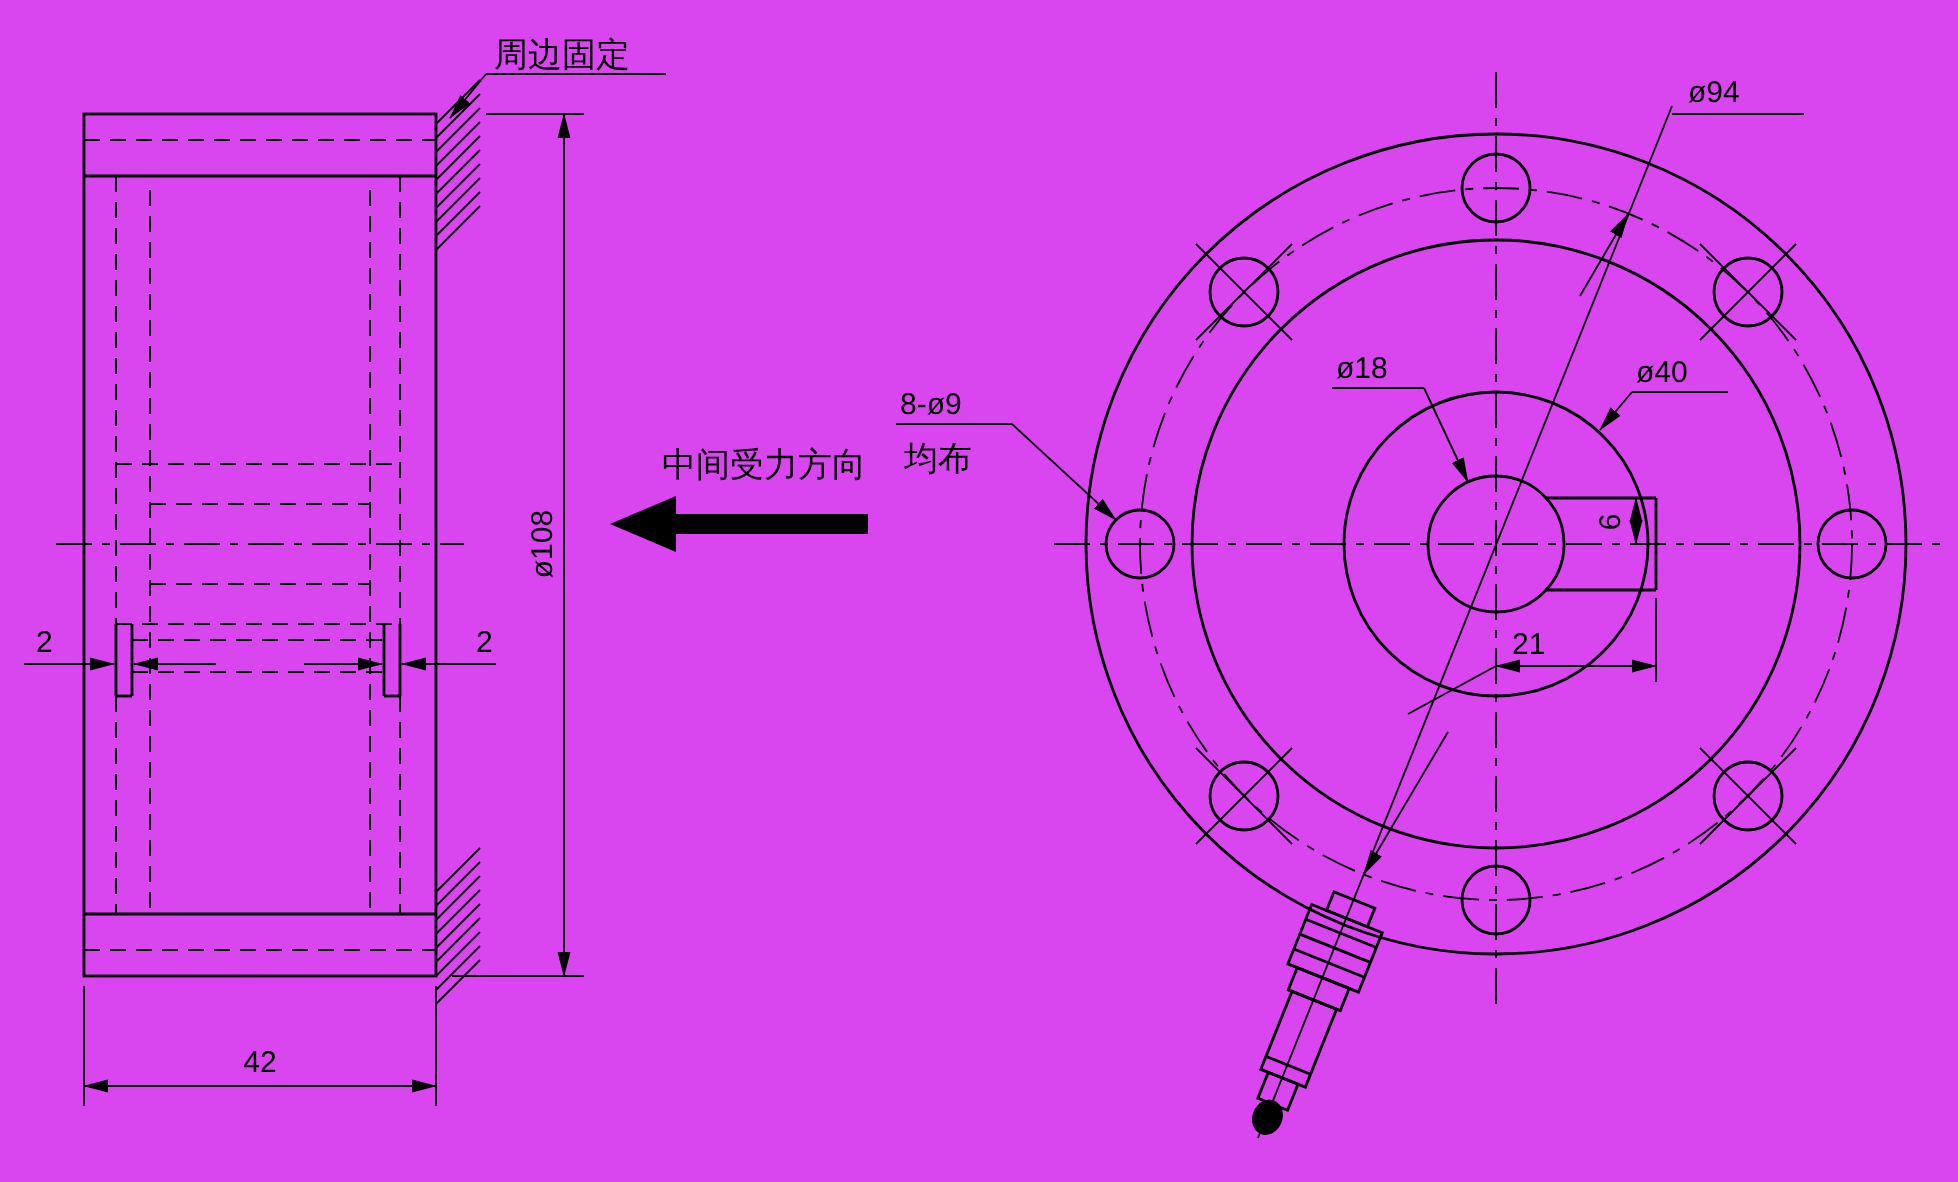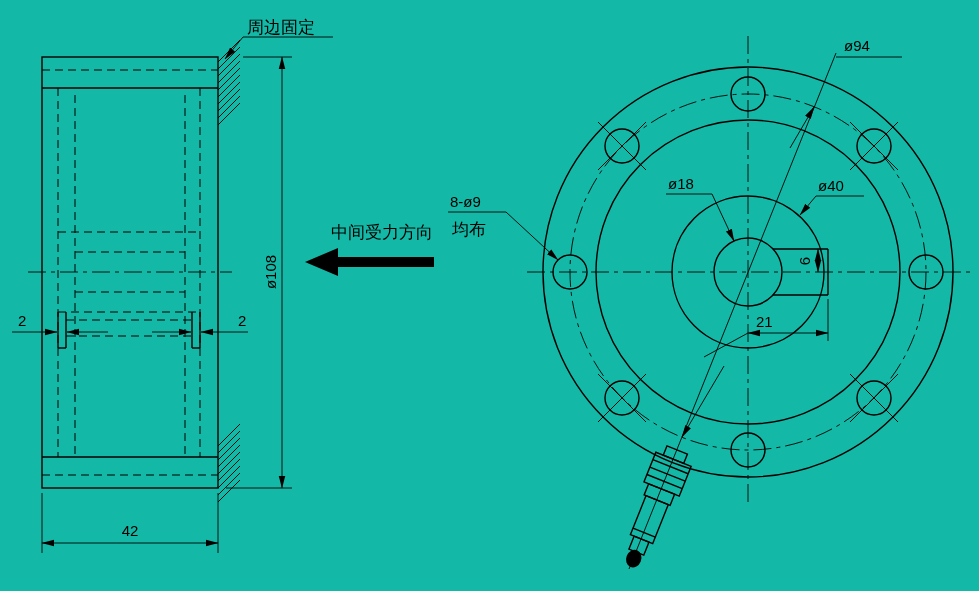--- a/index.html
+++ b/index.html
@@ -1,16 +1,16 @@
 <!DOCTYPE html>
 <html><head>
 <meta charset="utf-8">
 <style>
   html,body { margin:0; padding:0; background:#ffffff; }
-  .canvas { position:relative; width:979px; height:591px; background:#14b8a6; overflow:hidden; }
+  .canvas { position:relative; width:979px; height:591px; background:#d946ef; overflow:hidden; }
   svg { display:block; }
   .obj  { stroke:#000; stroke-width:1.4; fill:none; }
   .thin { stroke:#000; stroke-width:0.9; fill:none; }
   .hid  { stroke:#000; stroke-width:1.0; fill:none; stroke-dasharray:8 5; }
   .cl   { stroke:#000; stroke-width:0.9; fill:none; stroke-dasharray:18 5 4 5; }
   .hatch{ stroke:#000; stroke-width:0.9; fill:none; }
   .fillb{ fill:#000; stroke:none; }
   .dimtext { font:15px "Liberation Sans", sans-serif; fill:#000; }
   .cjk     { font:17px "Liberation Sans", sans-serif; fill:#000; }
 </style>

